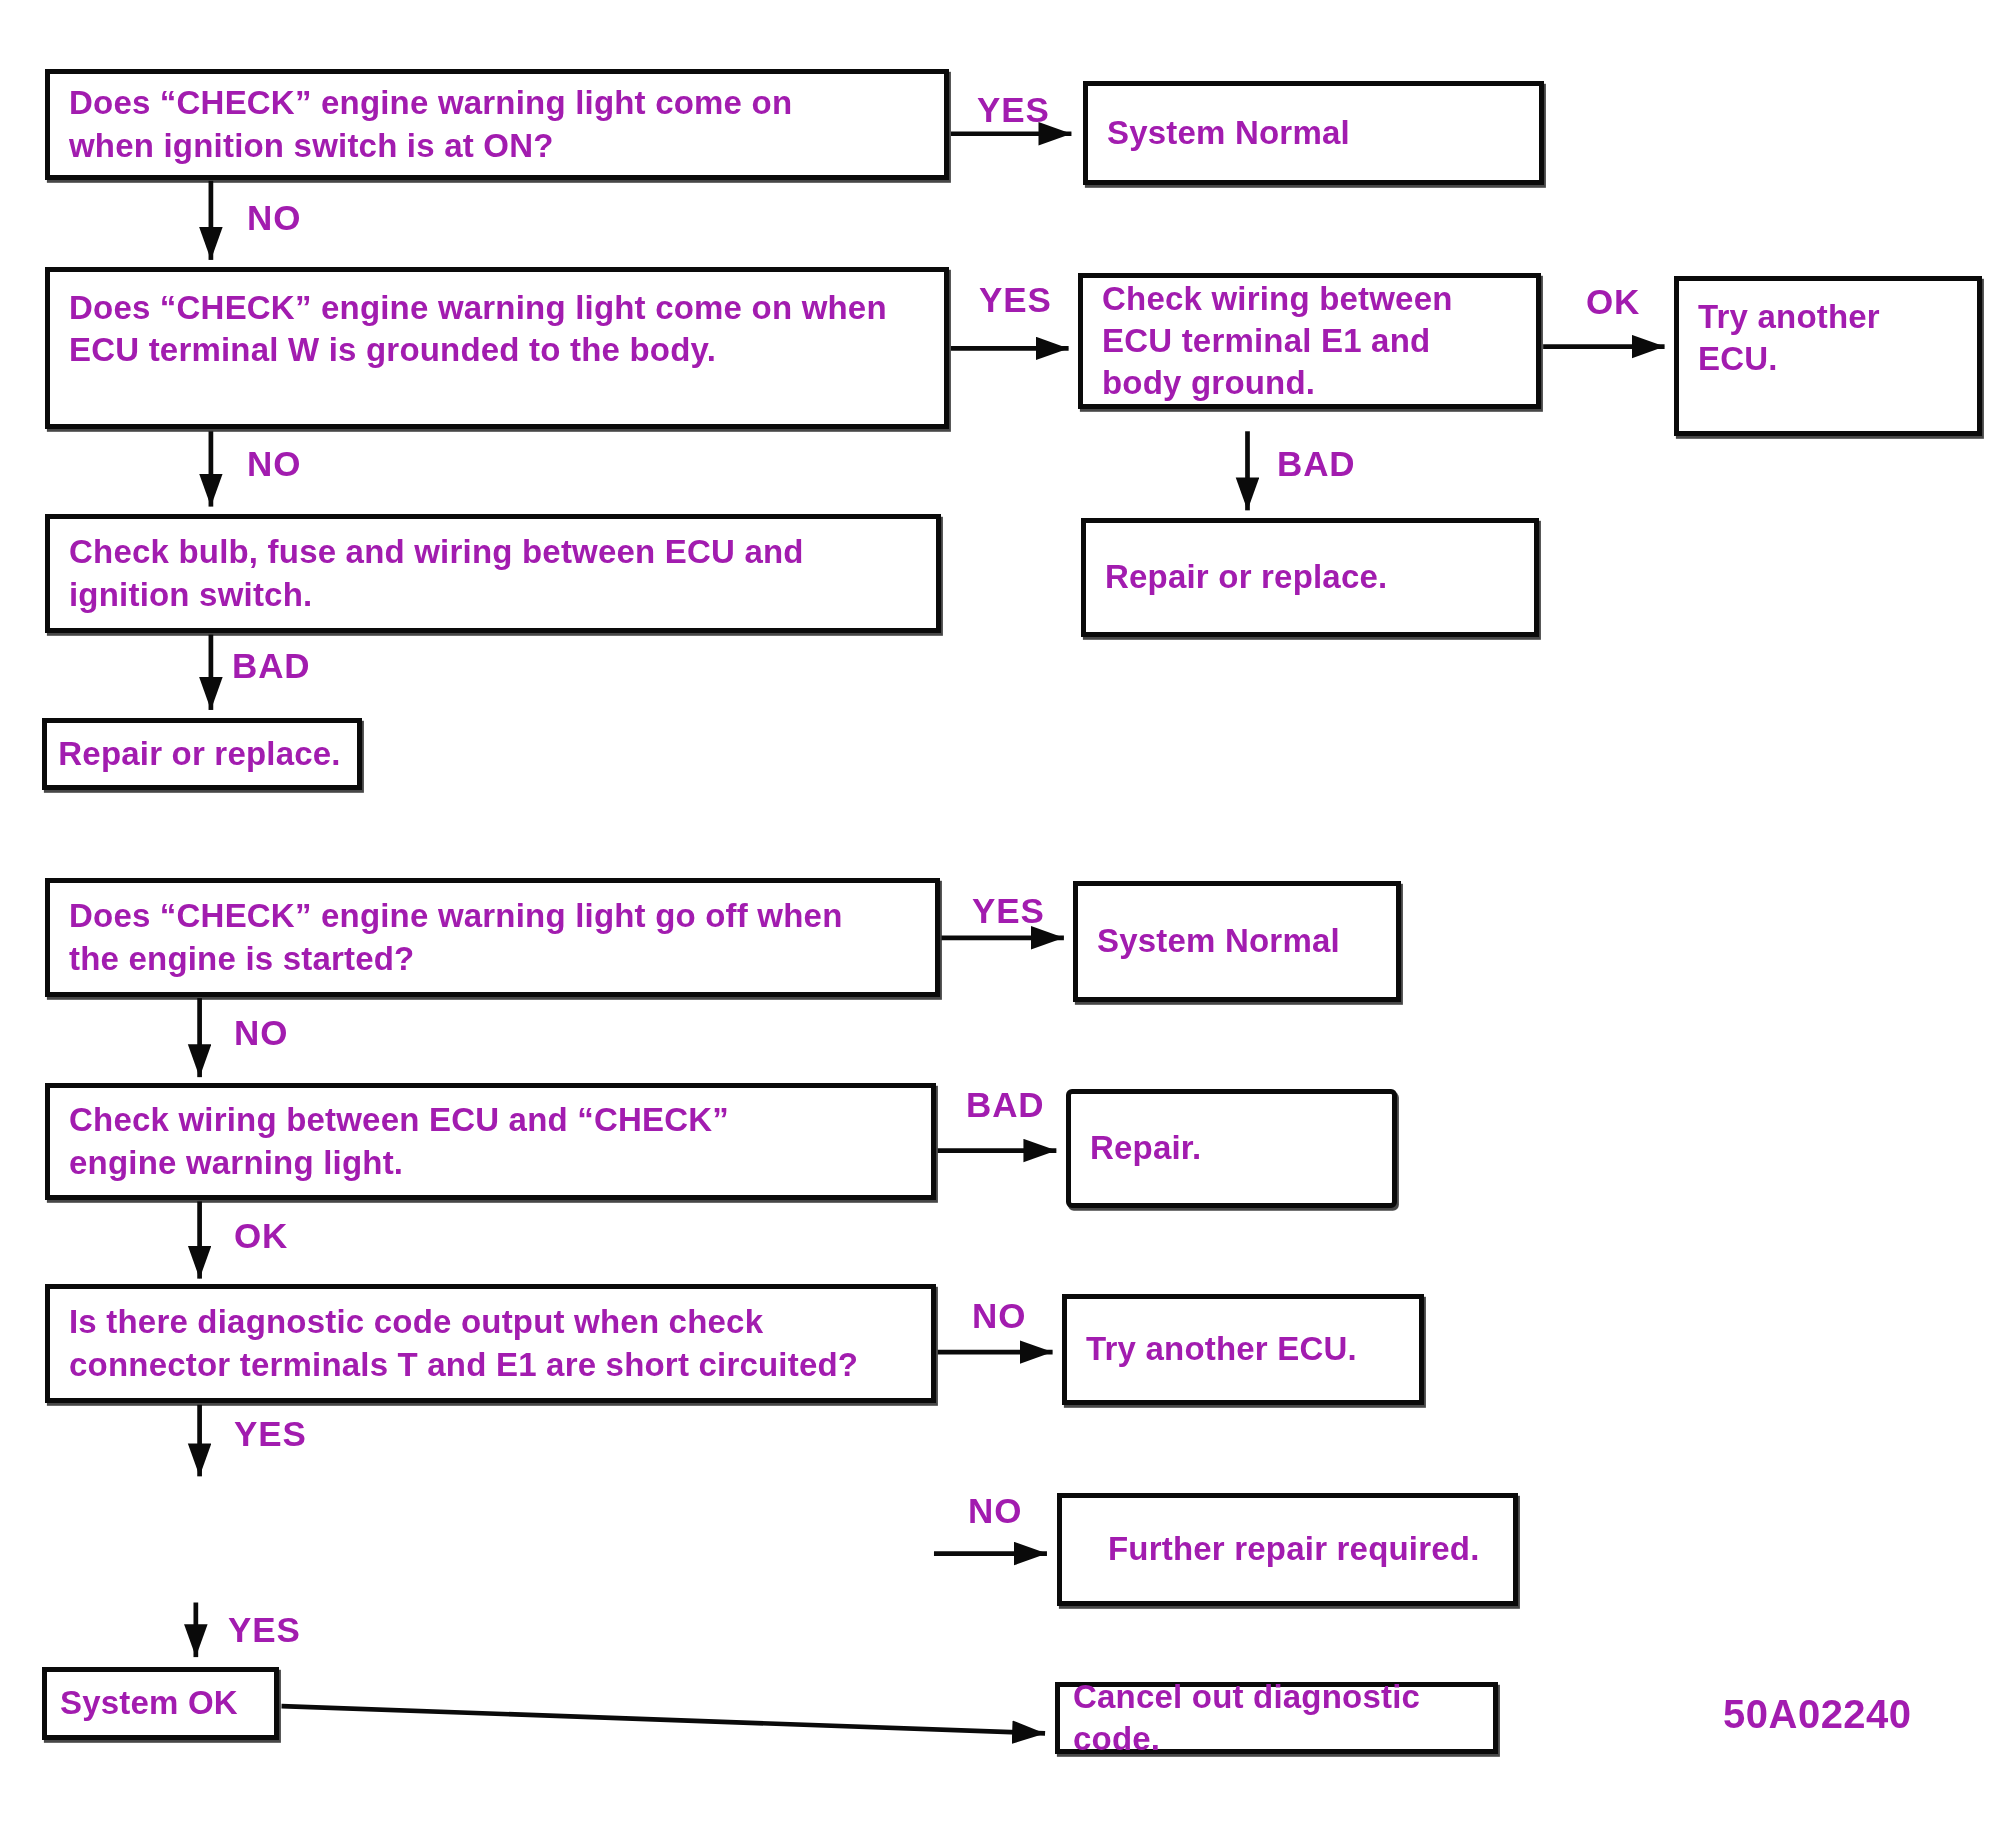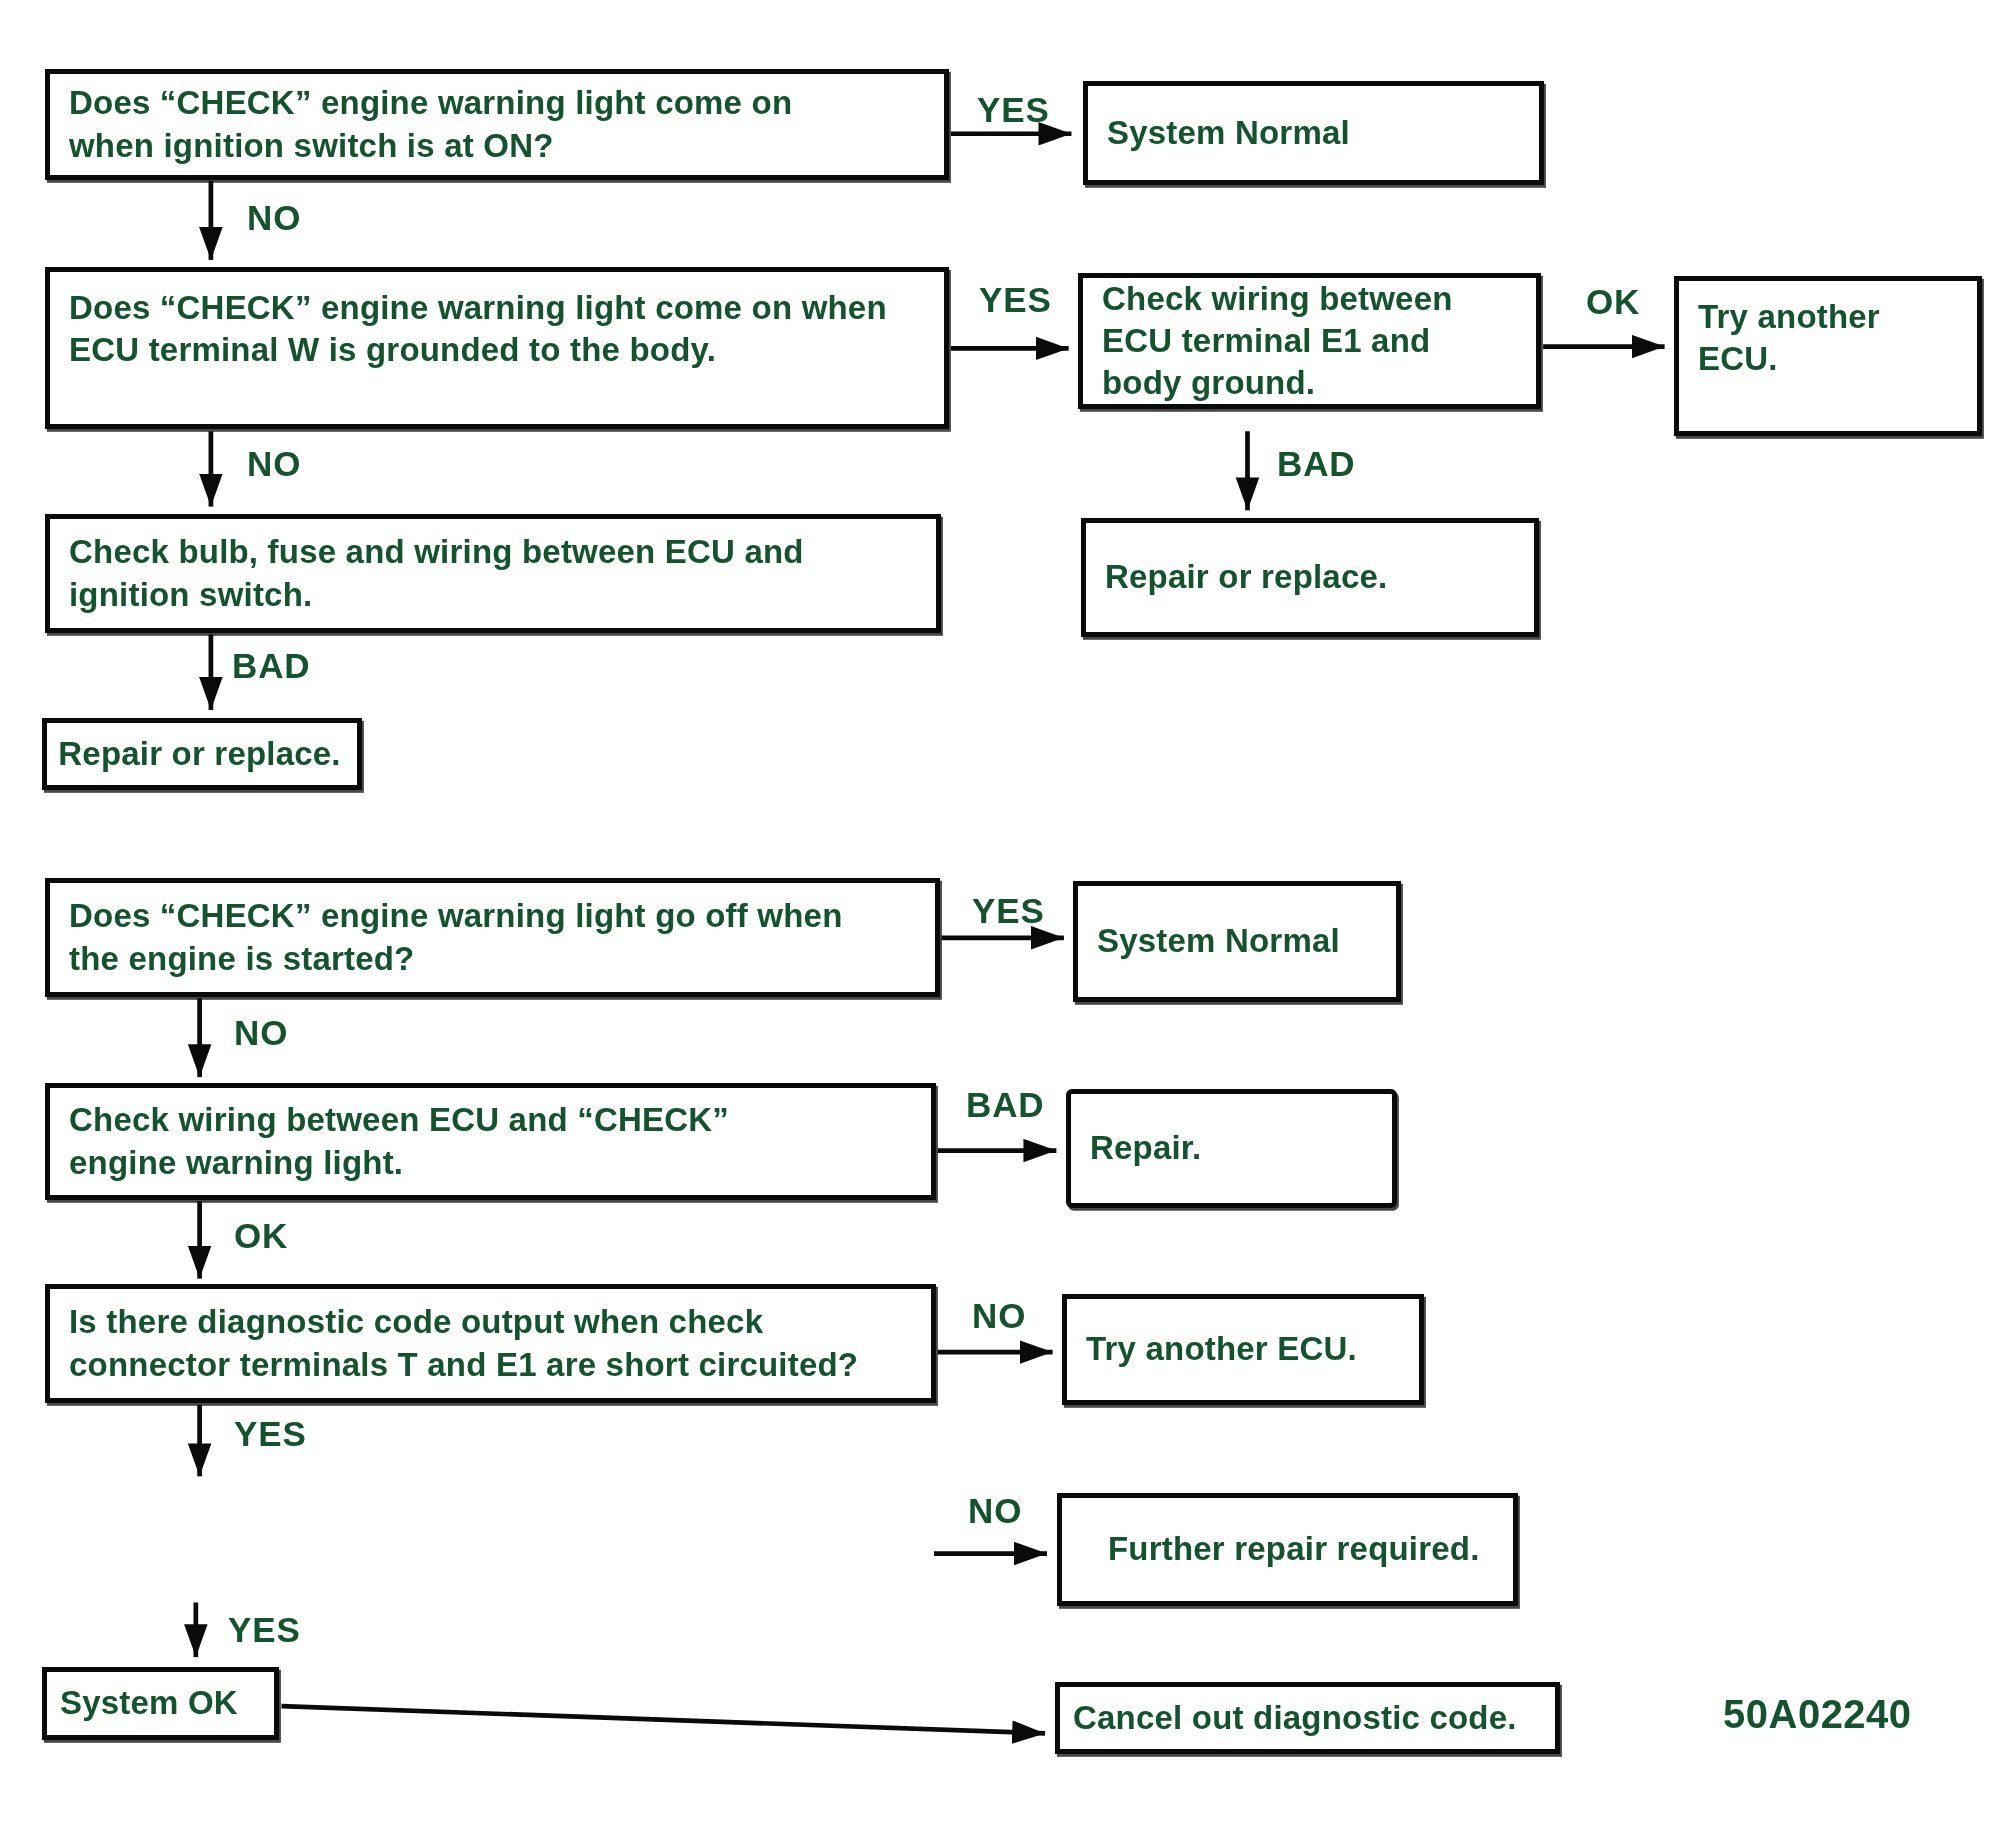--- a/index.html
+++ b/index.html
@@ -7,21 +7,21 @@
     padding: 0;
     background: #ffffff;
   }
   .canvas {
     position: relative;
     width: 2012px;
     height: 1821px;
     background: #ffffff;
     overflow: hidden;
     font-family: "Liberation Sans", sans-serif;
-    color: #14532d;
+    color: #a21caf;
   }
   .connectors {
     position: absolute;
     left: 0;
     top: 0;
     width: 2012px;
     height: 1821px;
     pointer-events: none;
   }
   .connectors line {
@@ -147,21 +147,21 @@
   </div>
   <div class="node" style="left:1062px;top:1294px;width:362px;height:111px;">
     <span class="t">Try another ECU.</span>
   </div>
   <div class="node" style="left:1057px;top:1493px;width:461px;height:113px;padding-left:46px;">
     <span class="t">Further repair required.</span>
   </div>
   <div class="node" style="left:42px;top:1667px;width:237px;height:73px;padding:10px 13px;">
     <span class="t">System OK</span>
   </div>
-  <div class="node" style="left:1055px;top:1682px;width:505px;height:72px;padding:3.8px 13px;">
+  <div class="node" style="left:1055px;top:1682px;width:443px;height:72px;padding:3.8px 13px;">
     <span class="t">Cancel out diagnostic code.</span>
   </div>
 
   <div class="elabel" style="left:977px;top:92px;">YES</div>
   <div class="elabel" style="left:247px;top:200px;">NO</div>
   <div class="elabel" style="left:979px;top:282px;">YES</div>
   <div class="elabel" style="left:1586px;top:284px;">OK</div>
   <div class="elabel" style="left:1277px;top:446px;">BAD</div>
   <div class="elabel" style="left:247px;top:446px;">NO</div>
   <div class="elabel" style="left:232px;top:648px;">BAD</div>

